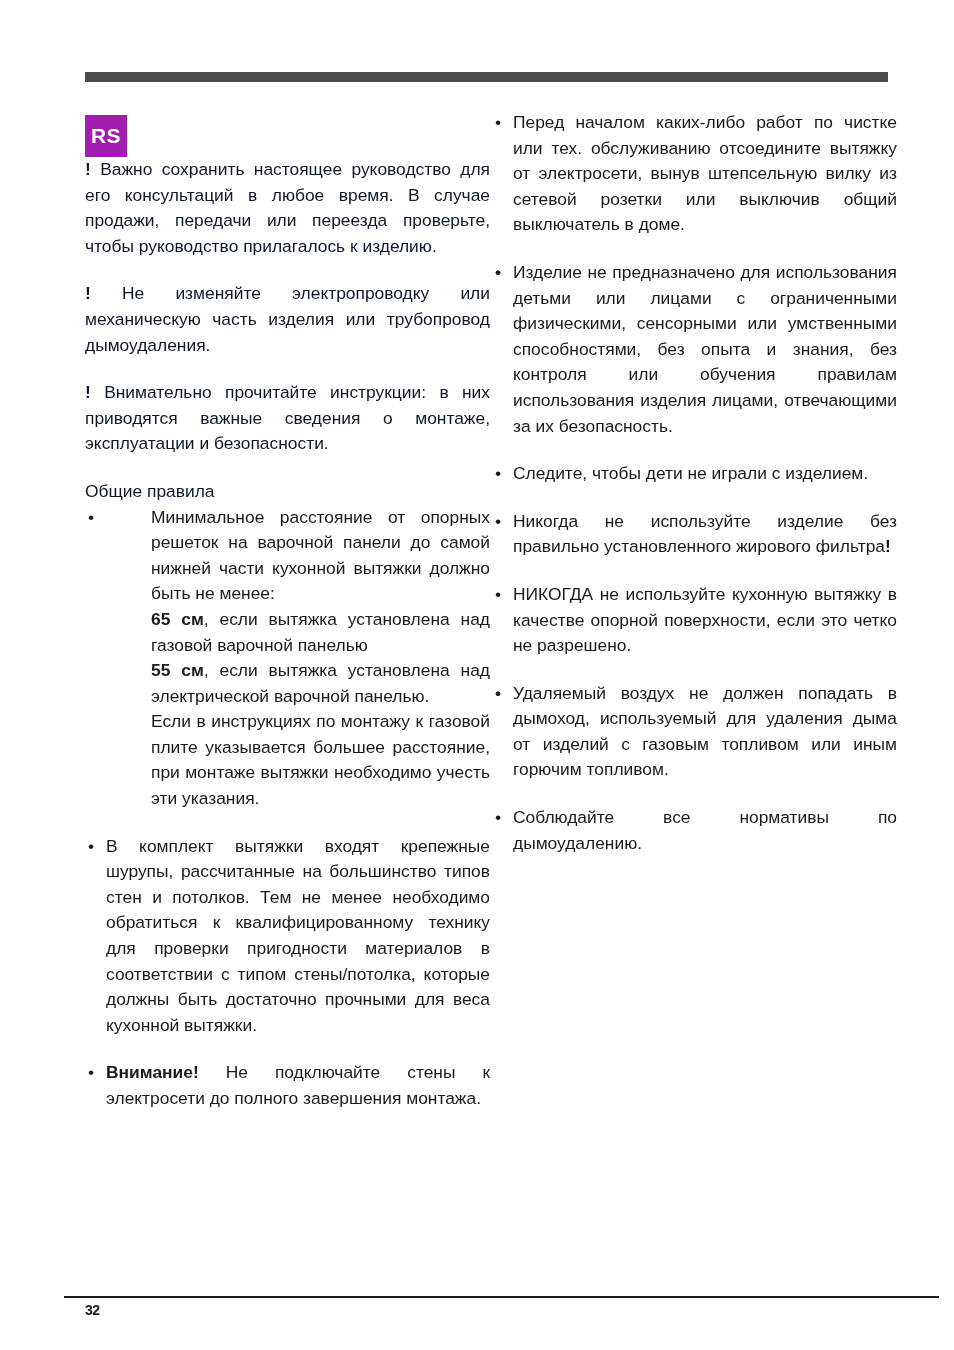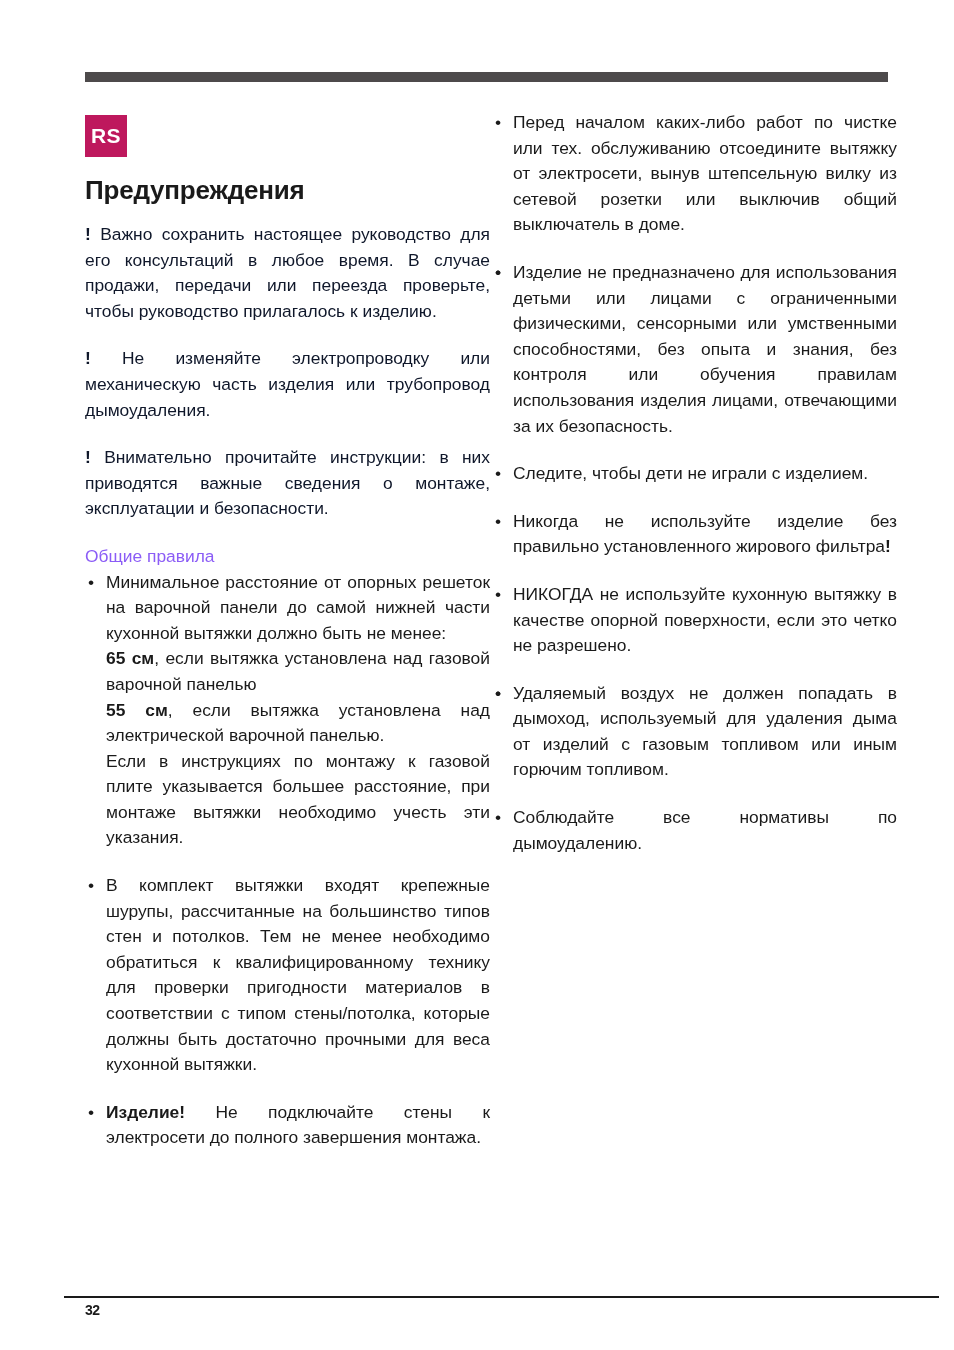--- a/index.html
+++ b/index.html
@@ -56,21 +56,21 @@
     top: 110px;
     width: 405px;
   }
   .col-left  { left: 85px;  }
   .col-right { left: 492px; }
 
   
   .locale-badge {
     width: 42px;
     height: 42px;
-    background: #be185d;
+    background: #a21caf;
     color: #ffffff;
     font-size: 21px;
     font-weight: bold;
     display: flex;
     align-items: center;
     justify-content: center;
     margin: 5px 0 0 0;
     letter-spacing: 0.5px;
   }
 
@@ -95,21 +95,21 @@
 
   .bang {
     font-weight: bold;
     font-size: 17.4px;
   }
 
   .subhead {
     font-size: 17.4px;
     line-height: 25.6px;
     margin: 0 0 0 0;
-    color: #8b5cf6;
+    color: #0f172a;
   }
 
   
   ul.bullets {
     list-style: none;
     margin: 0;
     padding: 0;
   }
   ul.bullets > li {
     position: relative;
@@ -124,39 +124,38 @@
   ul.bullets > li:last-child { margin-bottom: 0; }
   ul.bullets > li .dot {
     position: absolute;
     left: 3px;
     top: 0;
     line-height: 25.6px;
     font-size: 17.4px;
   }
 
   
-  .line { display: block; }
+  .line { display: block; margin-left: 45px; }
   .line.justified {
     text-align: justify;
     text-justify: inter-word;
   }
   b.measure { font-weight: bold; }
 </style>
 </head>
 <body>
 
 <div class="page">
 
   <div class="top-rule"></div>
 
   <div class="col col-left">
 
     <div class="locale-badge">RS</div>
 
-    <h1 class="section-title">Предупреждения</h1>
 
     <p class="note">
       <span class="bang">!</span>
       <span>Важно сохранить настоящее руководство для его консультаций в любое время. В случае продажи, передачи или переезда проверьте, чтобы руководство прилагалось к изделию.</span>
     </p>
 
     <p class="note">
       <span class="bang">!</span>
       <span>Не изменяйте электропроводку или механическую часть изделия или трубопровод дымоудаления.</span>
     </p>
@@ -182,21 +181,21 @@
         <span class="line justified">Если в инструкциях по монтажу к газовой плите указывается большее расстояние, при монтаже вытяжки необходимо учесть эти указания.</span>
       </li>
 
       <li>
         <span class="dot">•</span>
         <span>В комплект вытяжки входят крепежные шурупы, рассчитанные на большинство типов стен и потолков. Тем не менее необходимо обратиться к квалифицированному технику для проверки пригодности материалов в соответствии с типом стены/потолка, которые должны быть достаточно прочными для веса кухонной вытяжки.</span>
       </li>
 
       <li>
         <span class="dot">•</span>
-        <b>Изделие!</b><span> Не подключайте стены к электросети до полного завершения монтажа.</span>
+        <b>Внимание!</b><span> Не подключайте стены к электросети до полного завершения монтажа.</span>
       </li>
 
     </ul>
   </div>
 
   <div class="col col-right">
     <ul class="bullets">
 
       <li>
         <span class="dot">•</span>

